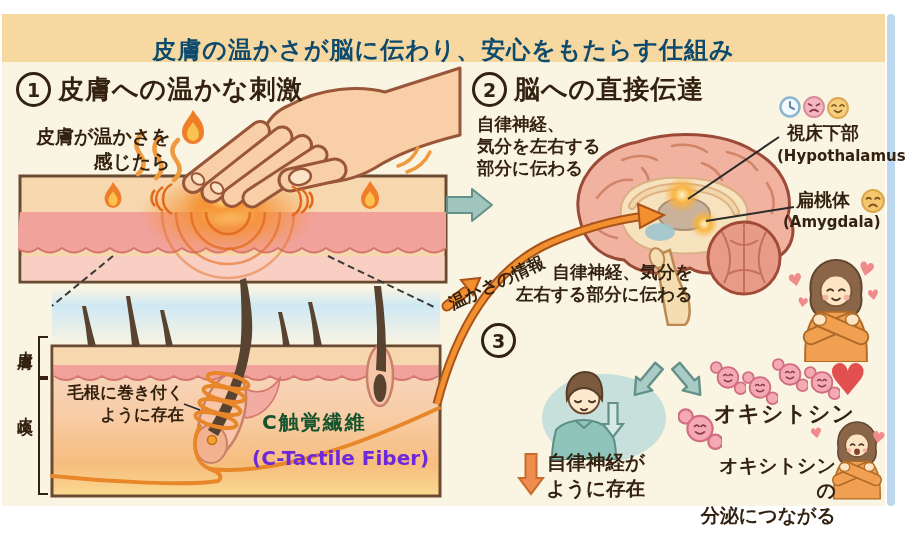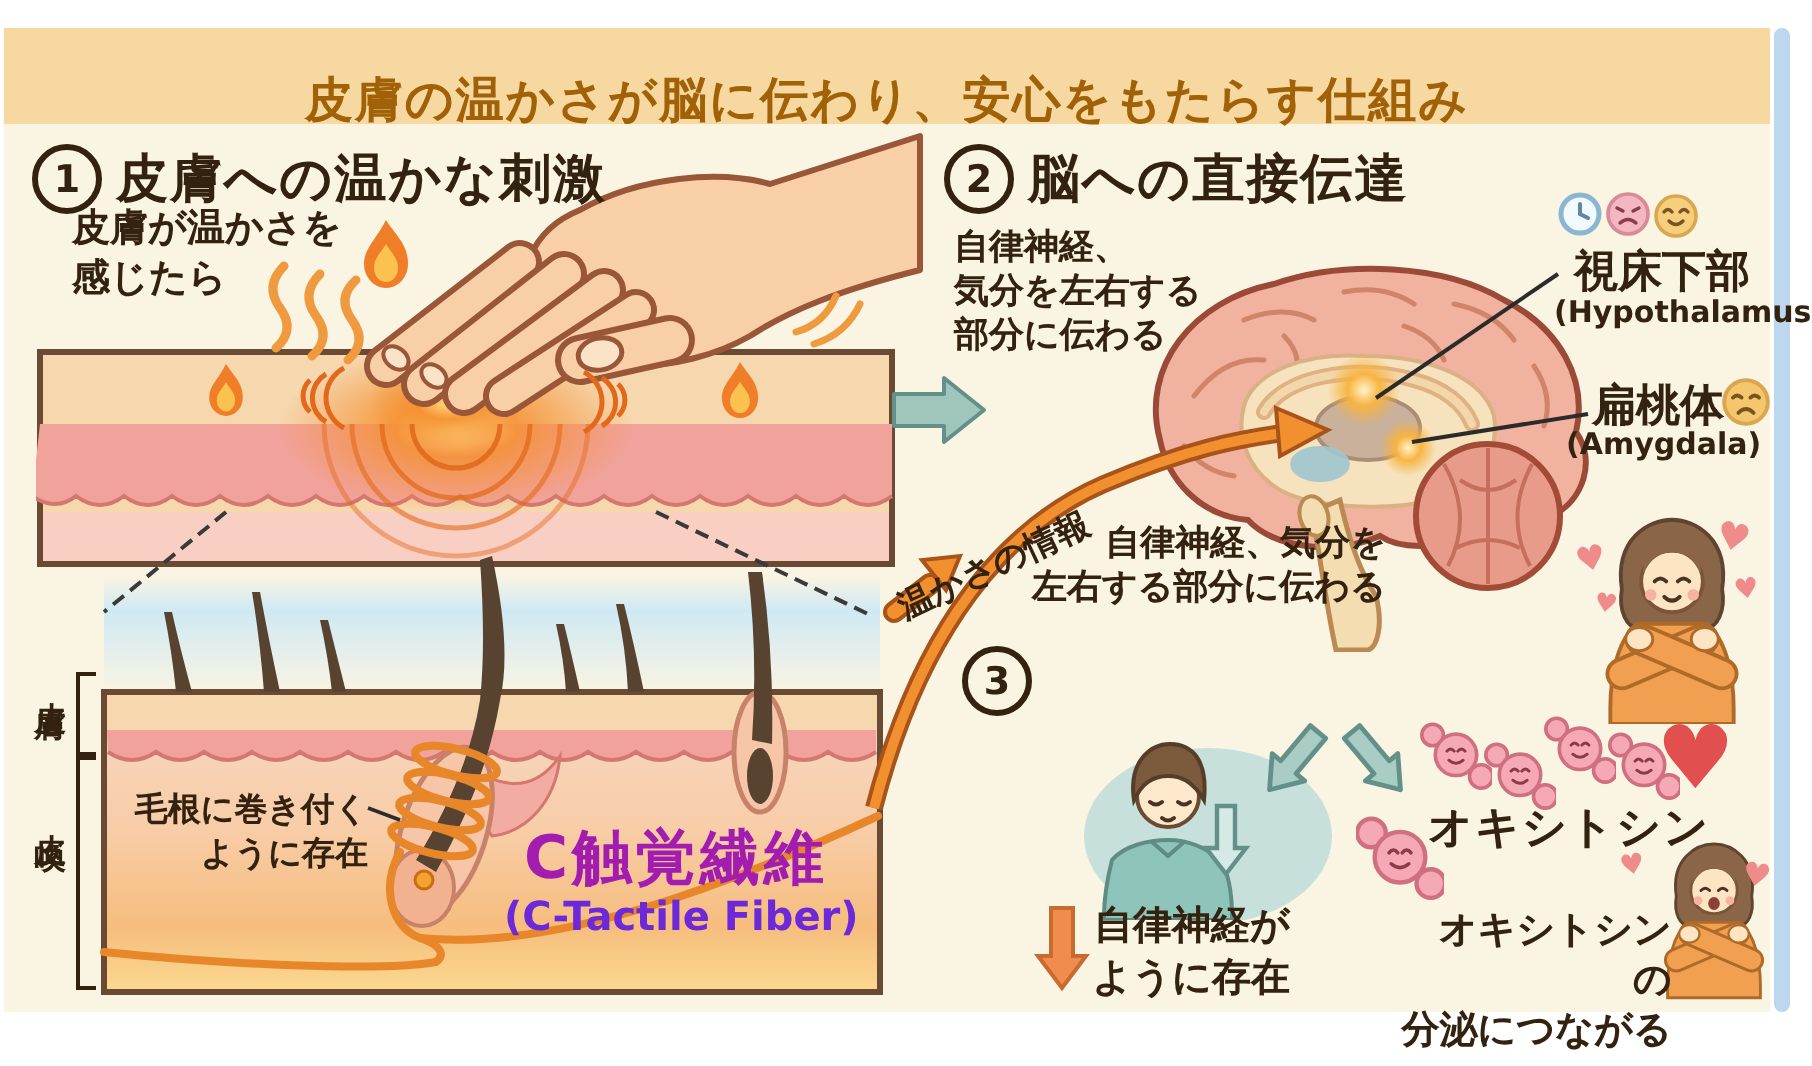--- a/index.html
+++ b/index.html
@@ -1,36 +1,36 @@
 <!DOCTYPE html>
 <html><head>
 <meta charset="utf-8">
 <style>
   html,body{margin:0;padding:0;background:#ffffff;}
   body{font-family:"DejaVu Sans","Liberation Sans",sans-serif;font-weight:700;color:#33220f;}
   .canvas{position:relative;width:906px;height:533px;overflow:hidden;background:#ffffff;}
   .abs{position:absolute;}
   .bg{left:2px;top:14px;width:883px;height:492px;background:#faf4e2;}
   .titlebar{left:2px;top:14px;width:883px;height:48px;background:#f7d8a1;display:flex;align-items:center;justify-content:center;}
-  .title{font-size:24px;letter-spacing:1px;color:#a16207;margin-top:24px;}
+  .title{font-size:24px;letter-spacing:1px;color:#0c4a6e;margin-top:24px;}
   .edge-strip{left:887px;top:14px;width:8px;height:492px;background:#bcd7ee;border-radius:4px;}
   .heading{display:flex;align-items:center;gap:7px;}
   .numcircle{display:inline-flex;width:29px;height:29px;border:3px solid #33220f;border-radius:50%;align-items:center;justify-content:center;font-size:19px;flex:0 0 auto;background:rgba(250,244,226,.6);}
   .h1t{font-size:26px;letter-spacing:1px;}
   .h3t{font-size:24px;letter-spacing:0.5px;}
   .note{font-size:19px;line-height:1.32;}
   .note2{font-size:17.5px;line-height:1.27;}
   .small-cap{font-size:15px;}
   .vlabel{writing-mode:vertical-rl;text-orientation:upright;font-size:16px;letter-spacing:3px;}
   .bracket{border-left:2.5px solid #33220f;border-top:2.5px solid #33220f;border-bottom:2.5px solid #33220f;width:8px;}
   .center{text-align:right;}
   .rot-label{font-size:17px;transform:rotate(-25deg);transform-origin:left bottom;white-space:nowrap;}
-  .fiber-ja{font-size:30px;letter-spacing:2px;color:#a21caf;}
+  .fiber-ja{font-size:20px;letter-spacing:2px;color:#14532d;}
   .fiber-en{font-size:20px;color:#6d28d9;}
-  .brainlabel{font-size:22px;white-space:nowrap;}
+  .brainlabel{font-size:18px;white-space:nowrap;}
   .heart{color:#e14f4f;line-height:1;}
   .tinyheart{color:#ef8b8b;line-height:1;}
   svg{display:block;}
 </style>
 </head>
 <body>
 
 <div class="canvas">
 
   <div class="abs bg"></div>
@@ -329,21 +329,21 @@
       <polygon points="0,-5 23,-5 23,-10.6 37.7,0 23,10.6 23,5 0,5" transform="translate(676,366) rotate(50)"></polygon>
     </g>
     <polygon points="0,-4.5 21,-4.5 21,-10 34,0 21,10 21,4.5 0,4.5" transform="translate(613,403) rotate(90)" fill="#d6e9e5" stroke="#63918a" stroke-width="2.2"></polygon>
     <polygon points="0,-5.5 24,-5.5 24,-12 40,0 24,12 24,5.5 0,5.5" transform="translate(531,454) rotate(90)" fill="#ef8c4e" stroke="#c96a2e" stroke-width="2"></polygon>
   </svg>
 
   <div class="abs heading" style="left:16px;top:72px;">
     <span class="numcircle">1</span>
     <span class="h1t">皮膚への温かな刺激</span>
   </div>
-  <div class="abs note" style="left:36px;top:102px;">
+  <div class="abs note" style="left:36px;top:124px;text-align:right;">
     <div>皮膚が温かさを</div>
     <div>感じたら</div>
   </div>
 
   <div class="abs heading" style="left:472px;top:72px;">
     <span class="numcircle">2</span>
     <span class="h1t">脳への直接伝達</span>
   </div>
   <div class="abs note2" style="left:477px;top:113px;">
     <div>自律神経、</div>
@@ -366,21 +366,21 @@
   <div class="abs note center" style="left:545px;top:450px;width:100px;font-size:19.5px;">
     <div>自律神経が</div>
     <div>ように存在</div>
   </div>
   <div class="abs" style="left:714px;top:399px;font-size:22px;letter-spacing:1px;text-align:center;">オキシトシン</div>
   <div class="abs note center" style="left:700px;top:453px;width:136px;font-size:19px;">
     <div>オキシトシンの</div>
     <div>分泌につながる</div>
   </div>
 
-  <div class="abs note center" style="left:52px;top:394px;width:132px;font-size:16.5px;">
+  <div class="abs note center" style="left:52px;top:382px;width:132px;font-size:16.5px;">
     <div>毛根に巻き付く</div>
     <div>ように存在</div>
   </div>
   <div class="abs fiber-ja" style="left:262px;top:409px;">C触覚繊維</div>
   <div class="abs fiber-en" style="left:252px;top:446px;">(C-Tactile Fiber)</div>
 
   <div class="abs heart" style="left:828px;top:358px;font-size:44px;">♥</div>
   <div class="abs tinyheart" style="left:788px;top:272px;font-size:17px;transform:rotate(-12deg);">♥</div>
   <div class="abs tinyheart" style="left:797px;top:296px;font-size:13px;transform:rotate(8deg);">♥</div>
   <div class="abs tinyheart" style="left:858px;top:260px;font-size:19px;transform:rotate(12deg);">♥</div>

